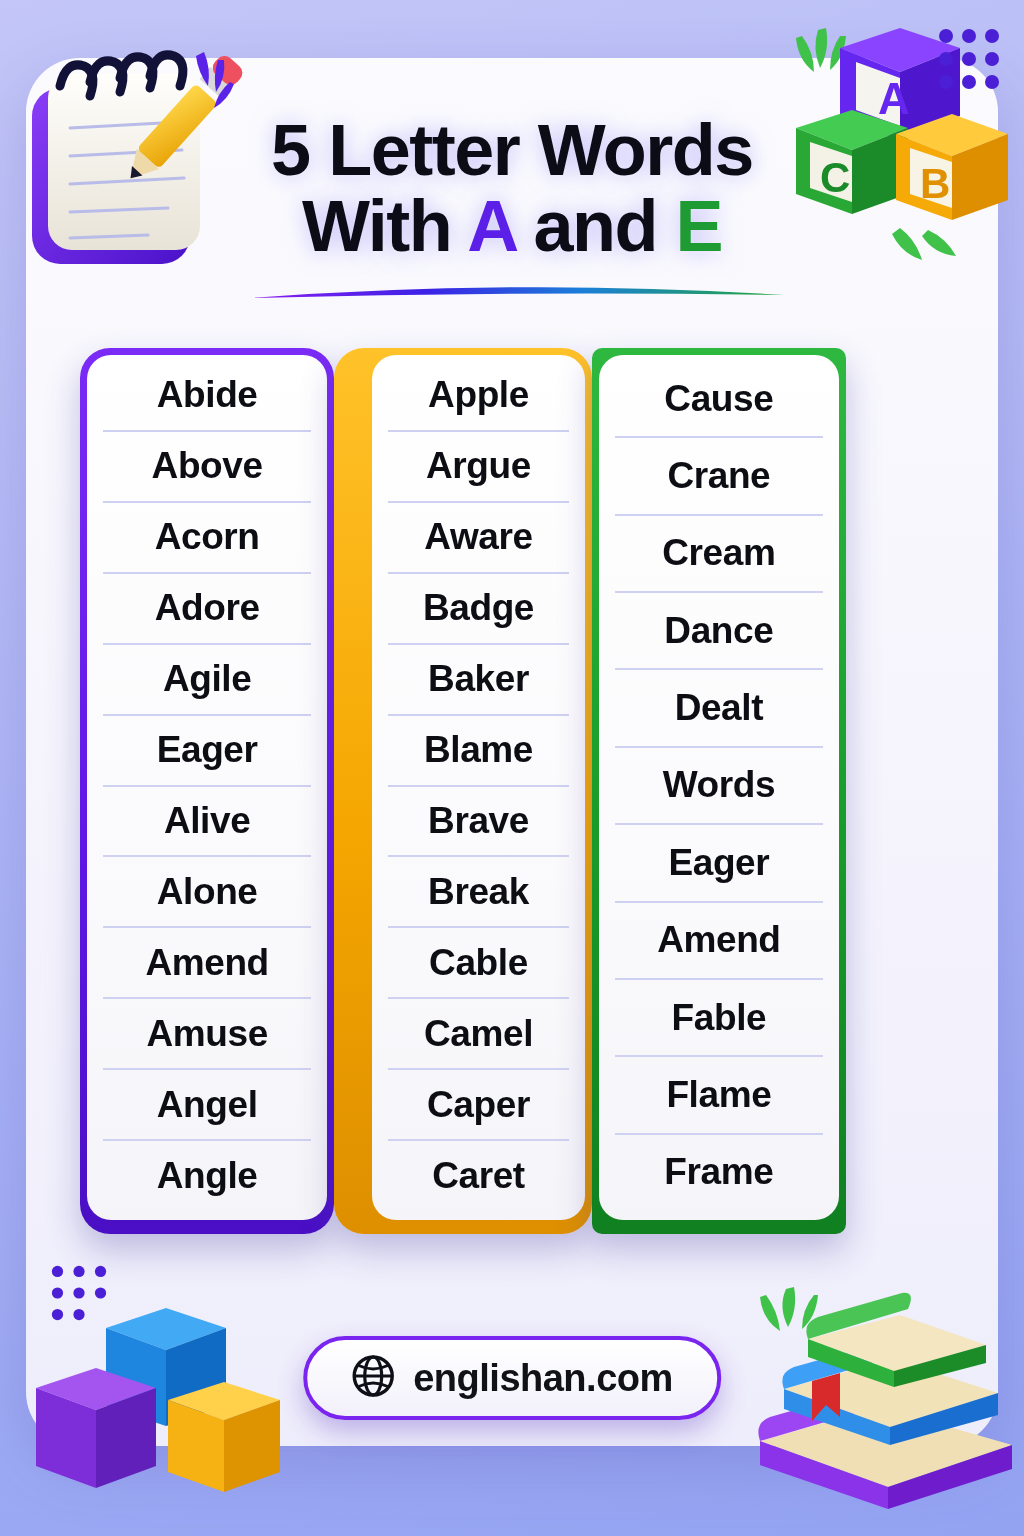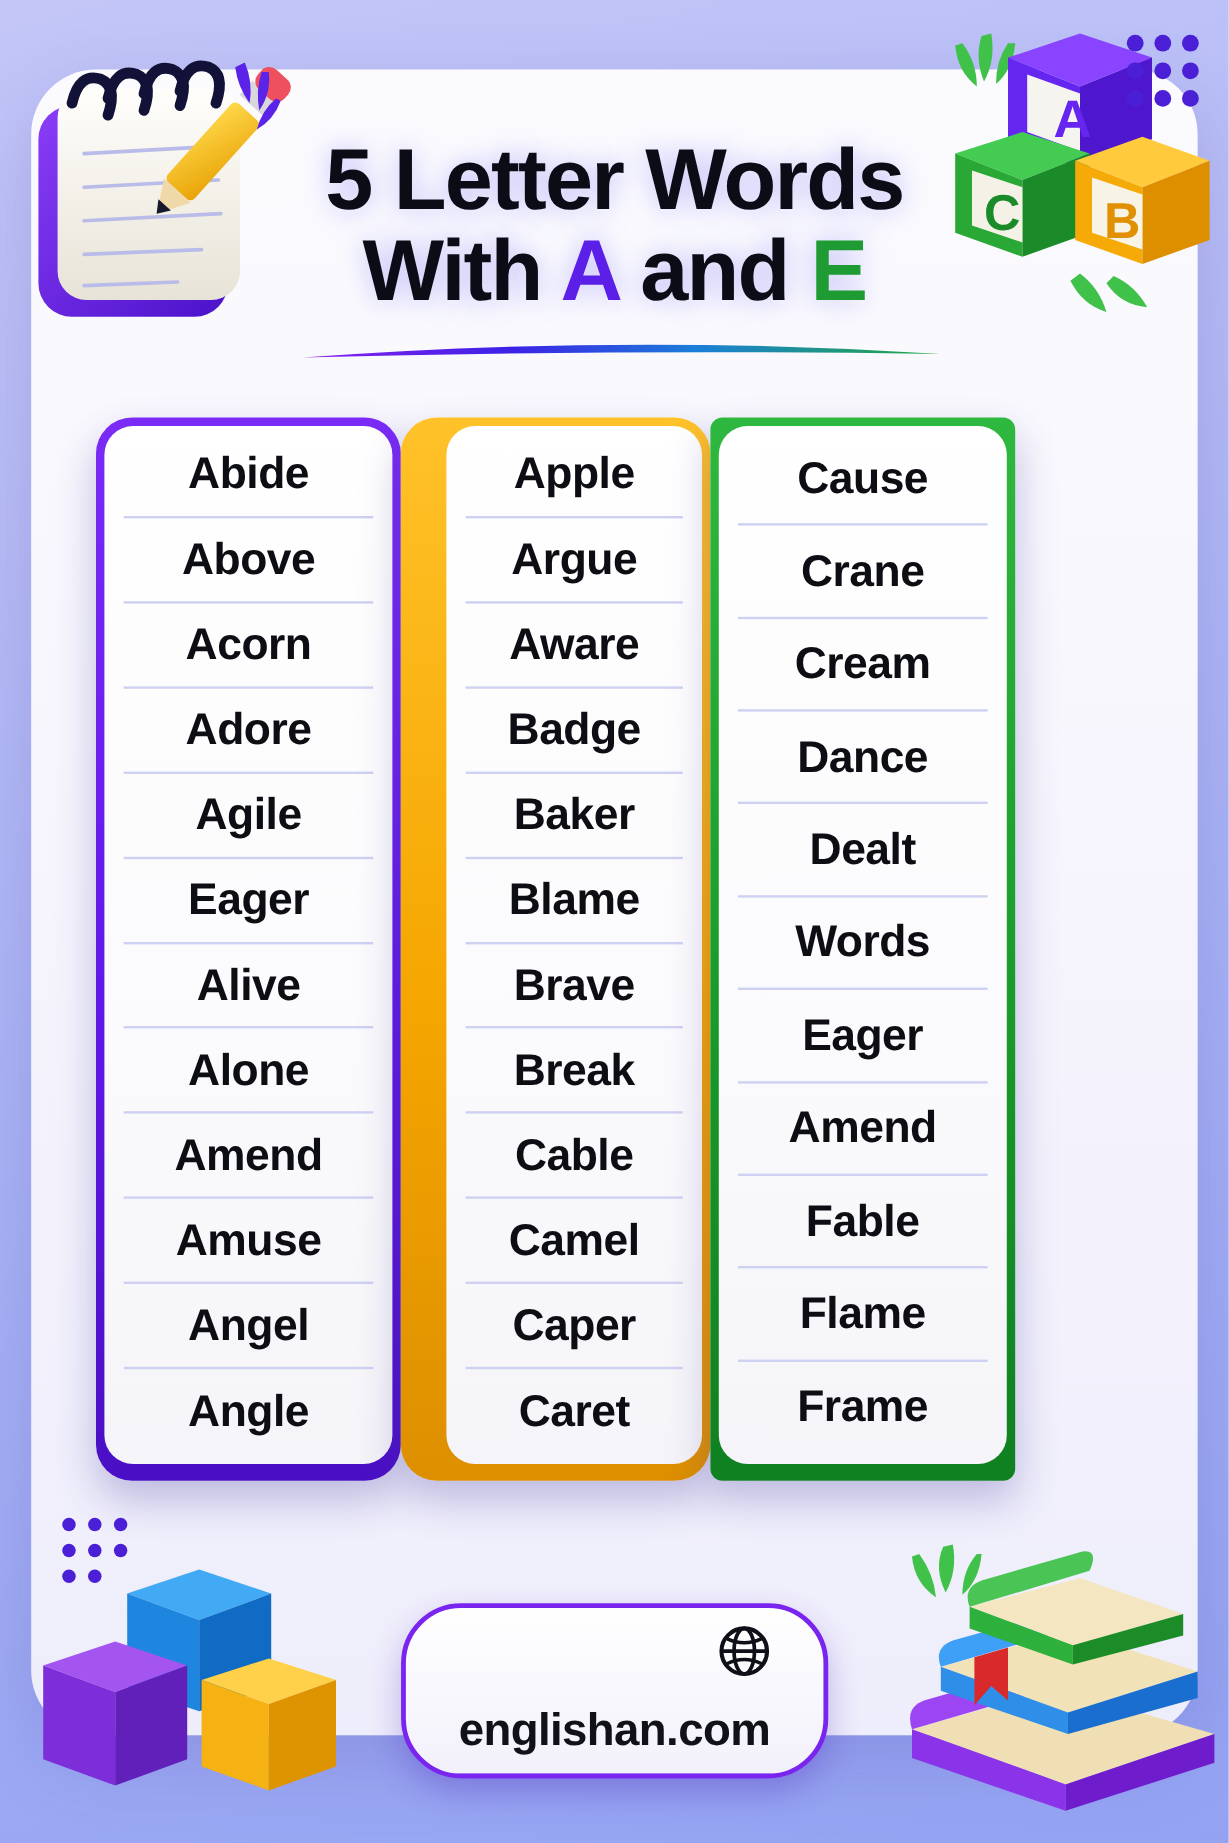--- a/index.html
+++ b/index.html
@@ -92,28 +92,27 @@
     letter-spacing:-0.4px;
     color:#0d0d14;
   }
   .word-row:last-child { border-bottom:none; }
 
   
   .badge {
     position:absolute;
     left:50%; transform:translateX(-50%);
     top:1336px;
-    display:flex; align-items:flex-end; gap:18px;
+    display:flex; align-items:center; gap:18px;
     padding:14px 44px;
     border-radius:50px;
     background:linear-gradient(180deg,#ffffff 0%,#f2f1fb 100%);
     border:4px solid #7a24f0;
     box-shadow:0 12px 26px rgba(80,40,190,.30);
     z-index:8;
-    flex-direction:column;
   }
   .badge-text {
     font-weight:bold;
     font-size:38px;
     color:#111118;
     letter-spacing:-0.5px;
   }
 
   
   .deco { position:absolute; z-index:7; }

